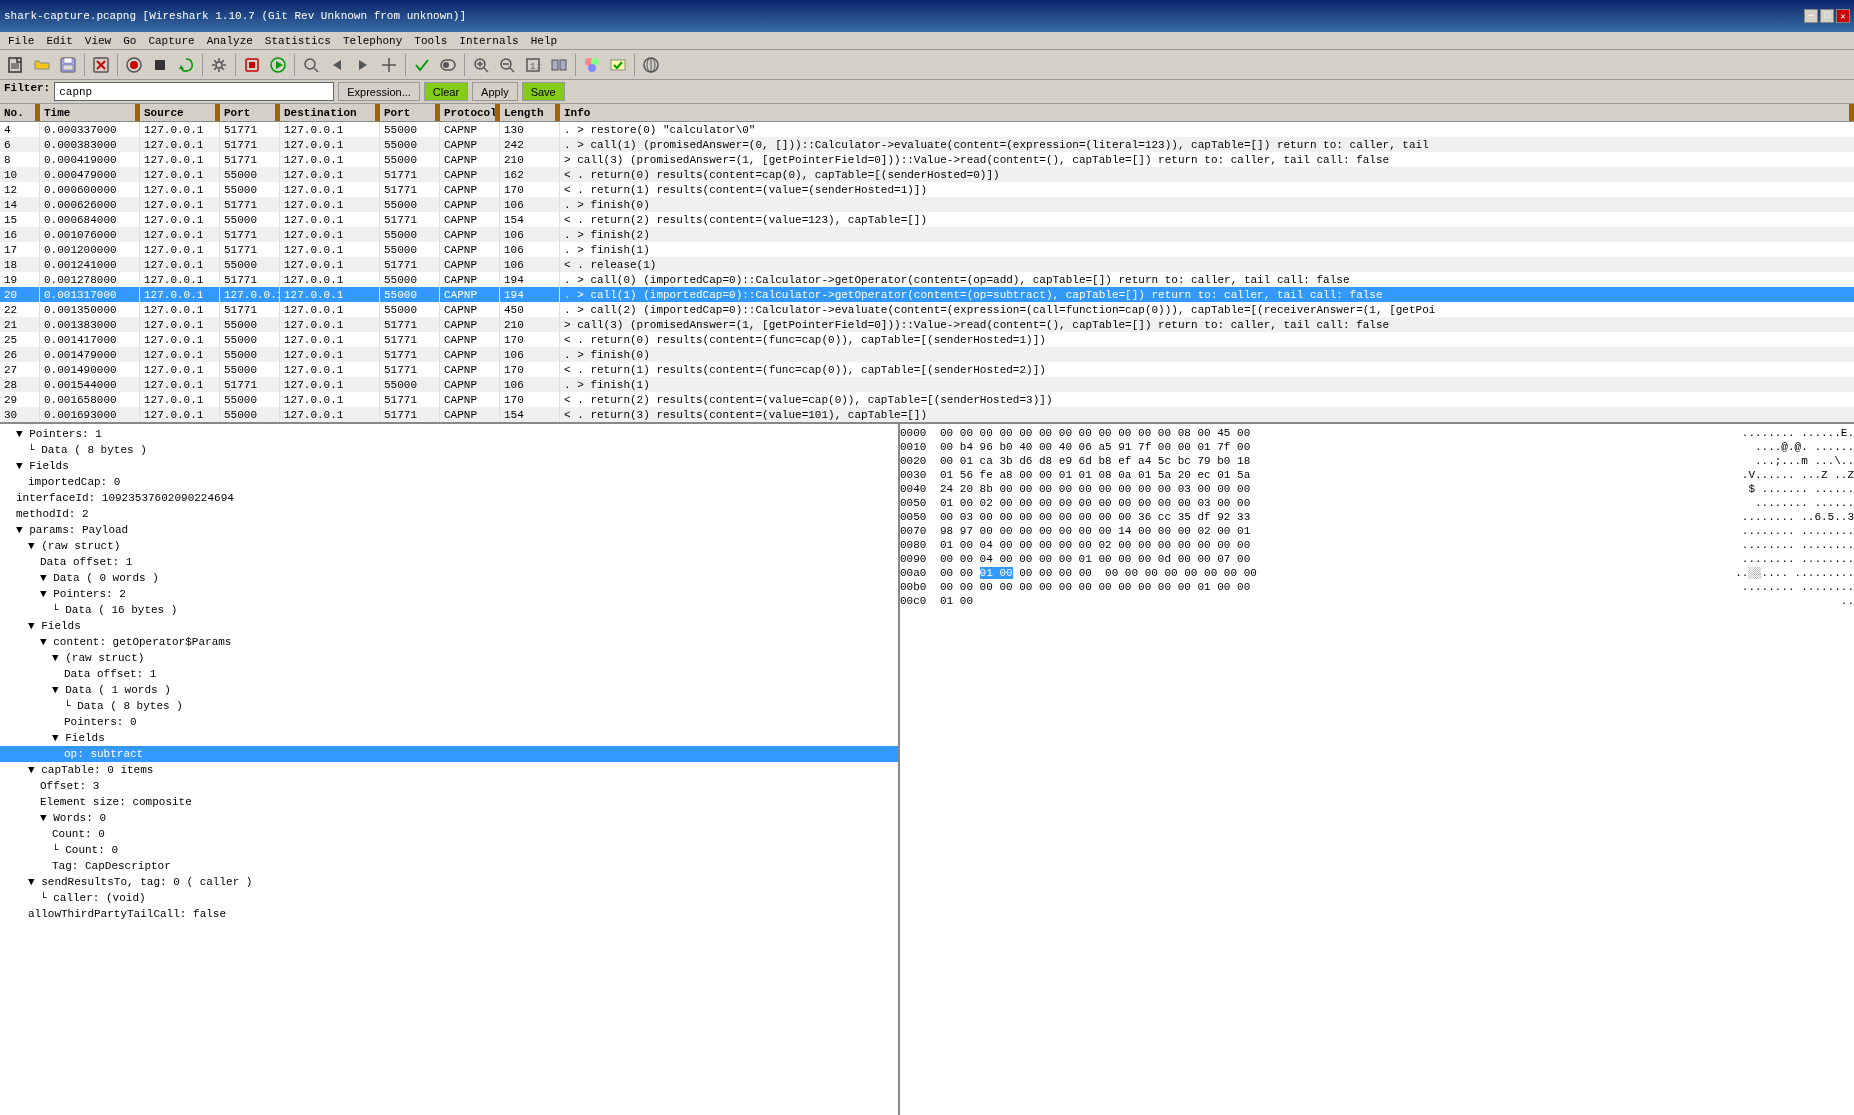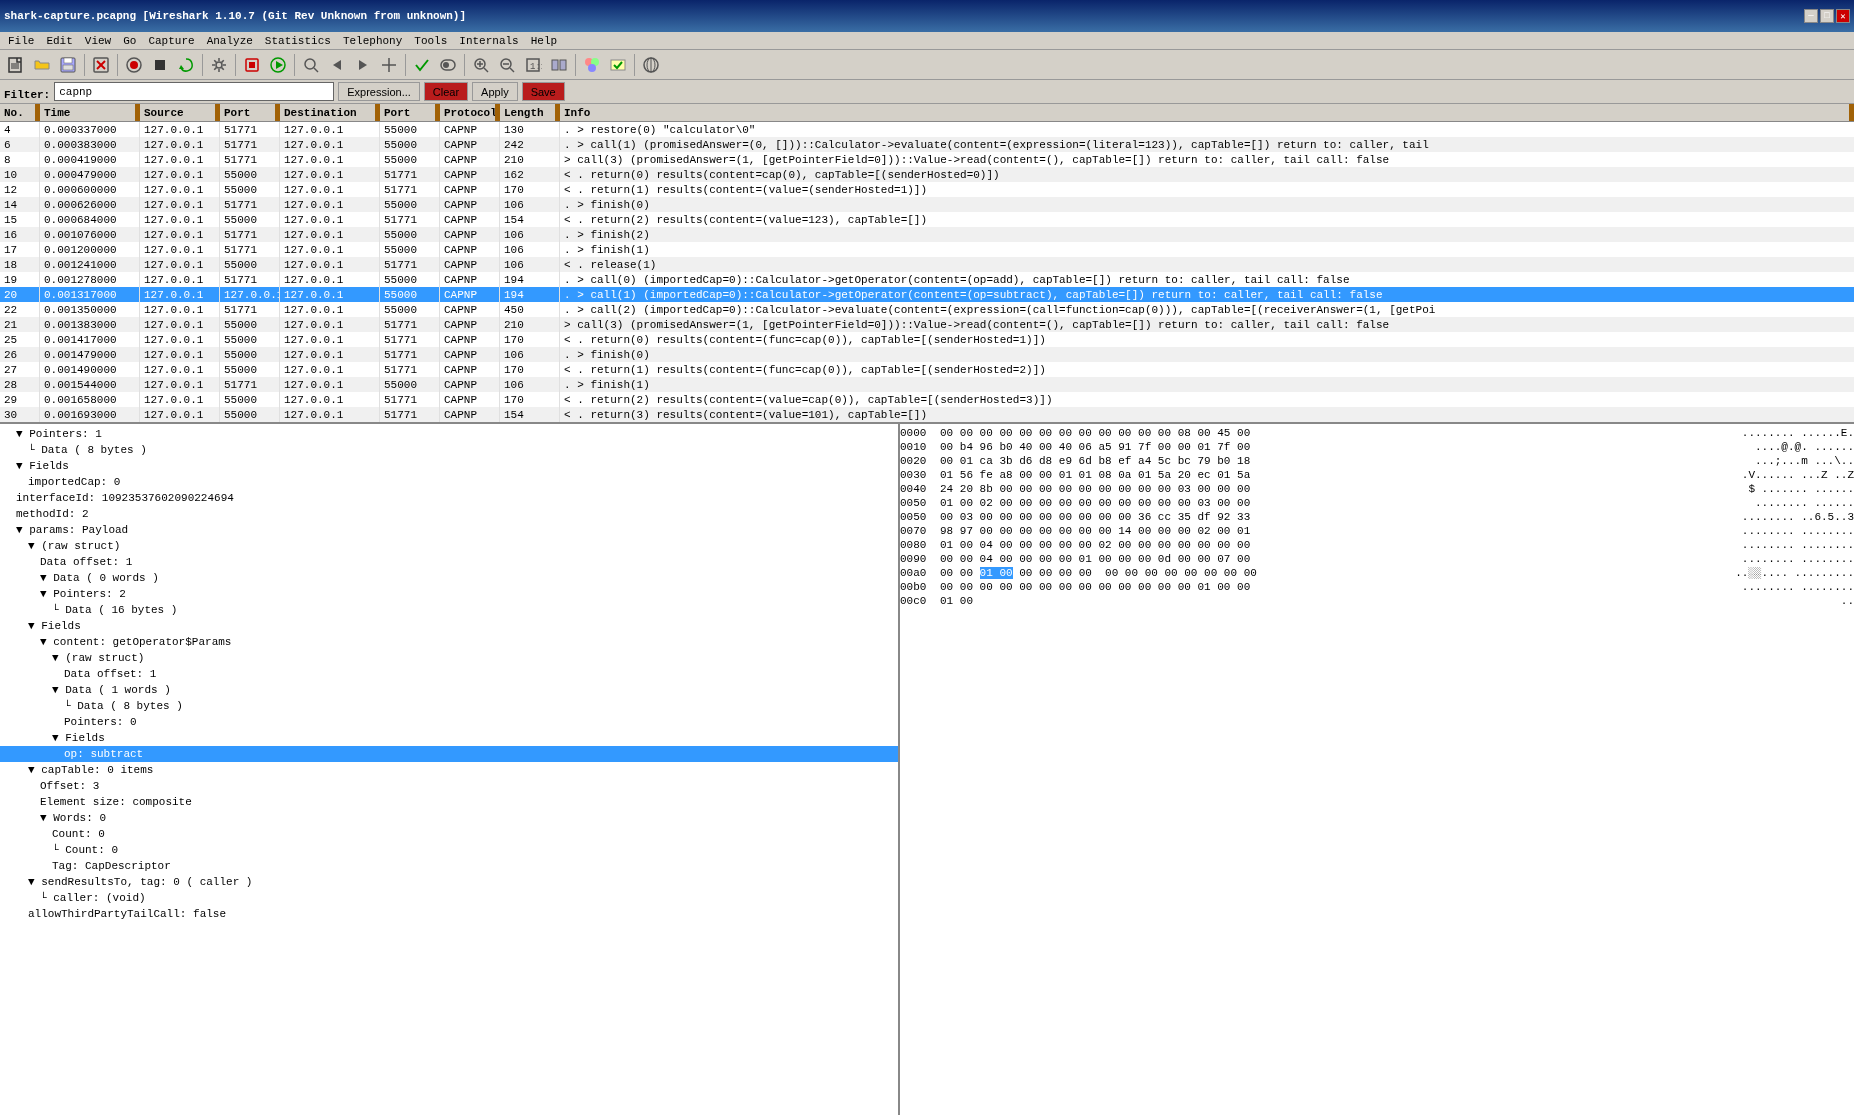--- a/index.html
+++ b/index.html
@@ -8,21 +8,20 @@
     
     #title-bar {
       background: linear-gradient(to bottom, #0a246a, #3a6ea5);
       color: white;
       height: 18px;
       display: flex;
       align-items: center;
       justify-content: space-between;
       padding: 16px 4px;
       font-size: 11px;
-      font-weight: bold;
     }
     #title-bar-buttons { display: flex; gap: 2px; }
     .title-btn {
       width: 14px; height: 14px;
       background: #d4d0c8;
       border: 1px solid #888;
       font-size: 9px;
       display: flex; align-items: center; justify-content: center;
       cursor: pointer;
     }
@@ -60,39 +59,39 @@
       cursor: pointer;
       font-size: 14px;
     }
     .tb-sep-line { width: 1px; height: 22px; background: #999; margin: 0 2px; }
 
     
     #filter-bar {
       background: #d4d0c8;
       height: 24px;
       display: flex;
-      align-items: flex-end;
+      align-items: flex-start;
       padding: 2px 4px;
       gap: 4px;
       border-bottom: 1px solid #999;
     }
     #filter-label { font-size: 11px; font-weight: bold; }
     #filter-input {
       width: 280px;
       height: 19px;
       background: #fff;
       border: 1px solid #666;
       font-size: 11px;
       padding: 0 4px;
       font-family: 'Courier New', monospace;
     }
     .filter-btn {
       height: 19px;
       padding: 0 8px;
-      background: #b91c1c;
+      background: #84cc16;
       border: 1px solid #999;
       font-size: 11px;
       cursor: pointer;
     }
     #expr-btn {
       height: 19px;
       padding: 0 8px;
       background: #d4d0c8;
       border: 1px solid #999;
       font-size: 11px;

